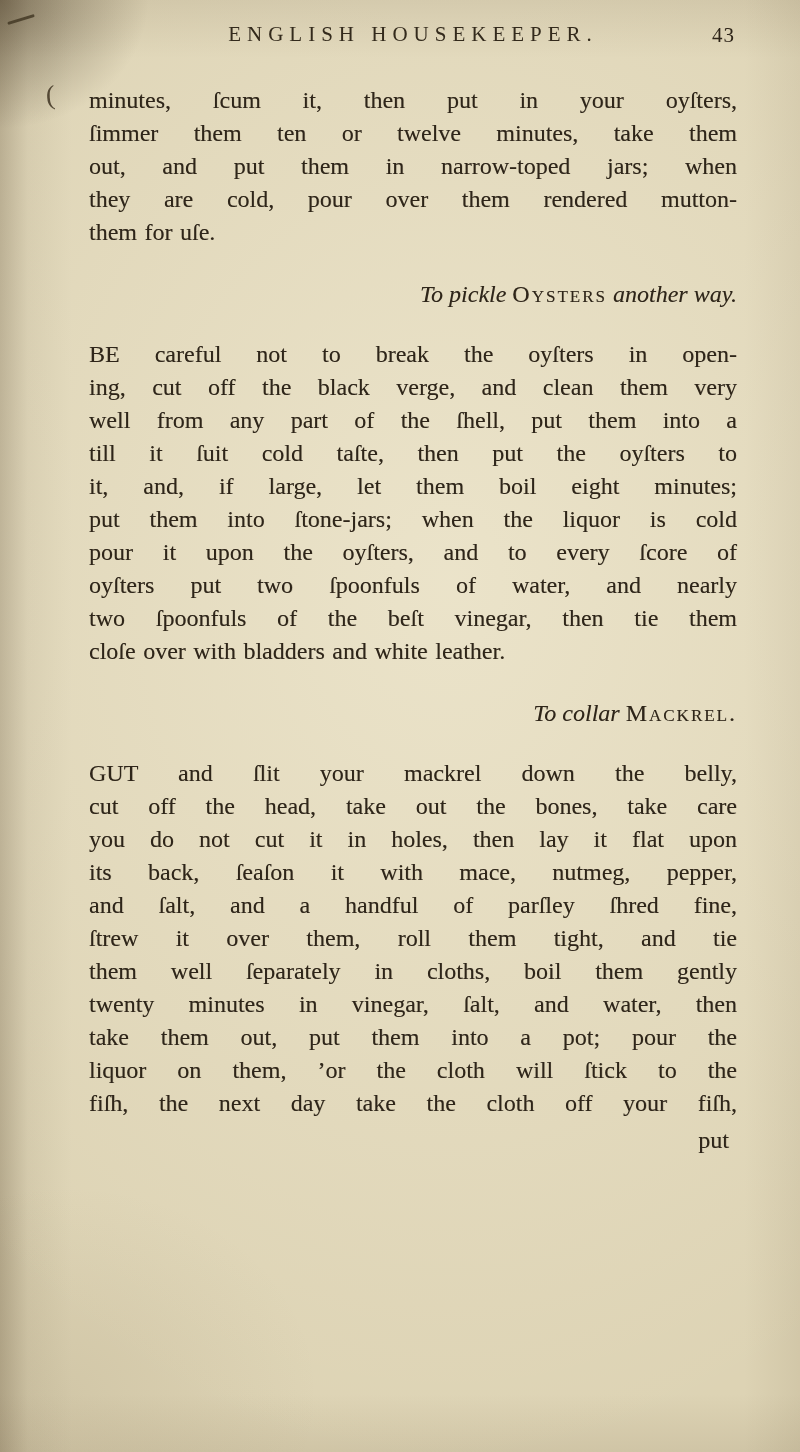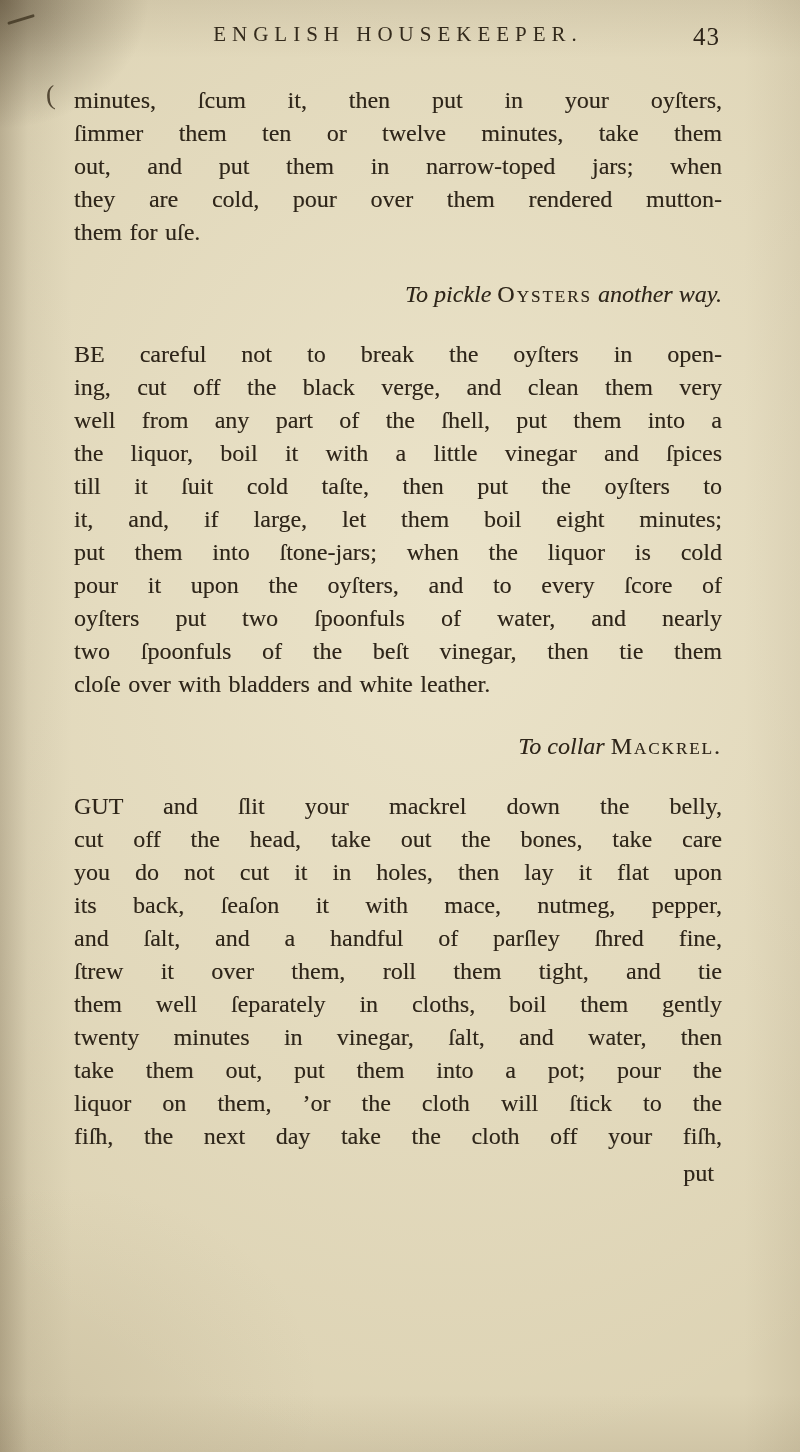--- a/index.html
+++ b/index.html
@@ -27,30 +27,30 @@
     position: absolute; left:7px; top:18px; width:28px; height:3px;
     background: #443926; border-radius: 2px;
     transform: rotate(-17deg); opacity: 0.85;
   }
   .paren-mark {
     position: absolute; left:46px; top:80px;
     font-size: 27px; color: rgba(62,51,33,0.85);
     transform: rotate(-4deg);
   }
 
-  .page { position: absolute; left:74px; top:0; width:648px; }
+  .page { position: absolute; left:89px; top:0; width:648px; }
 
   .header { position: relative; margin-top:22px; height:26px; }
   .header-title {
     text-align:center; font-size:21px; letter-spacing:6px;
     color:#332a1c; white-space:nowrap;
   }
   .page-number {
     position:absolute; right:2px; top:1px;
-    font-size:25px; letter-spacing:1px;
+    font-size:21px; letter-spacing:1px;
   }
 
   .para {
     font-size:24px; line-height:33px; word-spacing:1.5px;
     text-shadow: 0.3px 0.3px 0 rgba(46,37,25,0.35);
   }
   .para .line { text-align: justify; text-align-last: justify; }
   .para .last-line { text-align-last: left; }
   .para.justify-all .last-line { text-align-last: justify; }
 
@@ -95,21 +95,20 @@
         <div class="line">they are cold, pour over them rendered mutton-</div>
         <div class="line last-line">them for uſe.</div>
       </div>
 
     <h2 class="recipe-heading"><em>To pickle </em><span class="sc">Oysters</span><em> another way.</em></h2>
 
     <div class="para para-2">
         <div class="line">BE careful not to break the oyſters in open-</div>
         <div class="line">ing, cut off the black verge, and clean them very</div>
         <div class="line">well from any part of the ſhell, put them into a</div>
-        <div class="line">the liquor, boil it with a little vinegar and ſpices</div>
         <div class="line">till it ſuit cold taſte, then put the oyſters to</div>
         <div class="line">it, and, if large, let them boil eight minutes;</div>
         <div class="line">put them into ſtone-jars; when the liquor is cold</div>
         <div class="line">pour it upon the oyſters, and to every ſcore of</div>
         <div class="line">oyſters put two ſpoonfuls of water, and nearly</div>
         <div class="line">two ſpoonfuls of the beſt vinegar, then tie them</div>
         <div class="line last-line">cloſe over with bladders and white leather.</div>
       </div>
 
     <h2 class="recipe-heading"><em>To collar </em><span class="sc">Mackrel.</span><em></em></h2>

